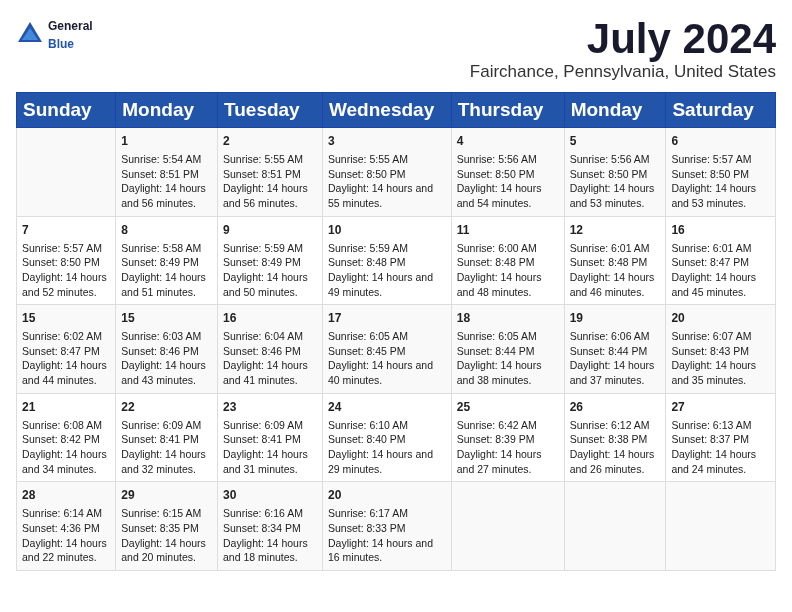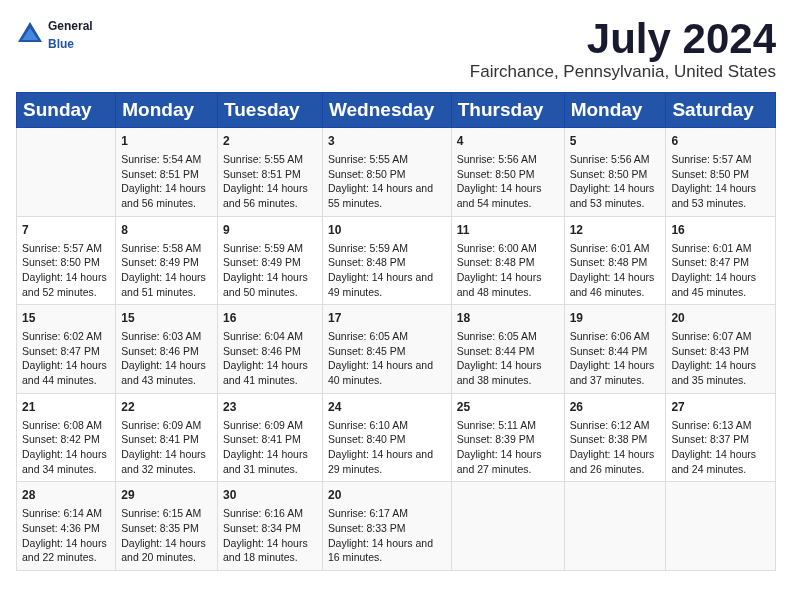--- a/index.html
+++ b/index.html
@@ -218,21 +218,21 @@
 <span>Daylight: 14 hours and 32 minutes.</span></td>
         <td><span class="day-num">23</span>
 <span>Sunrise: 6:09 AM</span><br>
 <span>Sunset: 8:41 PM</span><br>
 <span>Daylight: 14 hours and 31 minutes.</span></td>
         <td><span class="day-num">24</span>
 <span>Sunrise: 6:10 AM</span><br>
 <span>Sunset: 8:40 PM</span><br>
 <span>Daylight: 14 hours and 29 minutes.</span></td>
         <td><span class="day-num">25</span>
-<span>Sunrise: 5:11 AM</span><br>
+<span>Sunrise: 6:42 AM</span><br>
 <span>Sunset: 8:39 PM</span><br>
 <span>Daylight: 14 hours and 27 minutes.</span></td>
         <td><span class="day-num">26</span>
 <span>Sunrise: 6:12 AM</span><br>
 <span>Sunset: 8:38 PM</span><br>
 <span>Daylight: 14 hours and 26 minutes.</span></td>
         <td><span class="day-num">27</span>
 <span>Sunrise: 6:13 AM</span><br>
 <span>Sunset: 8:37 PM</span><br>
 <span>Daylight: 14 hours and 24 minutes.</span></td>

